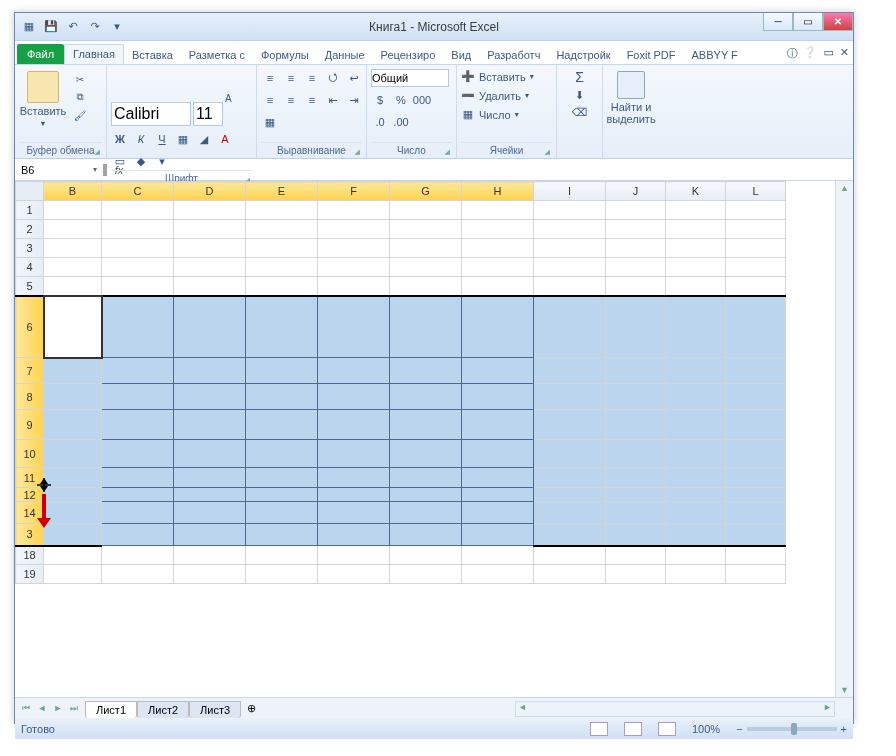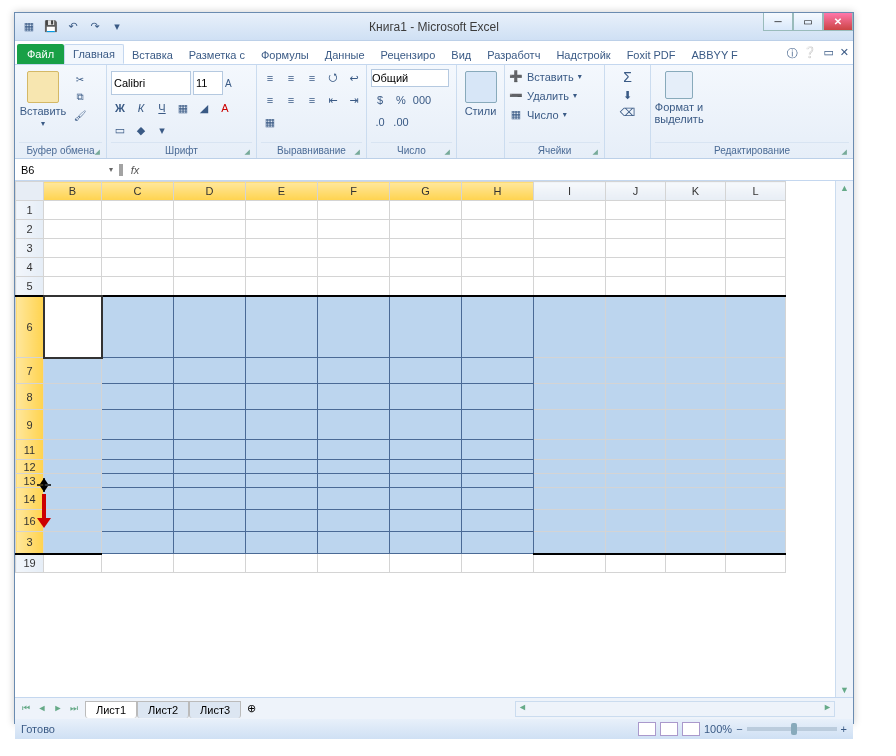--- a/index.html
+++ b/index.html
@@ -20,29 +20,29 @@
   .ribbon { height: 94px; background: linear-gradient(#f4f8fd,#e6eef8); border-bottom: 1px solid #bcd0e8; display: flex; font-size: 11px; color: #3a5a85; }
   .group { border-right: 1px solid #cbdcef; display: flex; flex-direction: column; justify-content: space-between; padding: 2px 4px 0; }
   .group .body { flex: 1; display: flex; align-items: flex-start; gap: 4px; }
   .group .label { text-align: center; font-size: 10px; color: #4a6a95; padding: 2px 0; border-top: 1px solid #d8e4f2; position: relative; }
   .group .label::after { content: "◢"; font-size: 7px; position: absolute; right: 2px; bottom: 2px; color: #7a9; }
   .bigbtn { display: flex; flex-direction: column; align-items: center; width: 48px; padding-top: 4px; gap: 2px; }
   .bigbtn .ico { width: 32px; height: 32px; background: #f7e6b0; border: 1px solid #d4b866; border-radius: 2px; }
   .minibtns { display: flex; flex-direction: column; gap: 2px; padding-top: 4px; }
   .minibtns span { width: 18px; height: 16px; display: flex; align-items: center; justify-content: center; font-size: 10px; }
   .fontsel { display: flex; gap: 2px; padding-top: 2px; }
-  .fontsel input { height: 18px; font-size: 11px; border: 1px solid #b5c9e0; background: #fff; padding: 11px 2px; }
+  .fontsel input { height: 18px; font-size: 16px; border: 1px solid #b5c9e0; background: #fff; padding: 11px 2px; margin-top: 31px; }
   .rowbtns { display: flex; gap: 3px; }
   .rowbtns span { width: 18px; height: 18px; display: flex; align-items: center; justify-content: center; font-size: 11px; }
   .vstack { display: flex; flex-direction: column; gap: 2px; padding-top: 2px; }
   .cellbtns .item { display: flex; align-items: center; gap: 4px; font-size: 11px; padding: 1px 0; }
   .cellbtns .item span:first-child { width: 14px; text-align: center; }
 
   .fxbar { height: 22px; border-bottom: 1px solid #c4d7ef; display: flex; align-items: center; font-size: 11px; }
-  .namebox { width: 108px; border-right: 4px solid #a3a3a3; padding: 0 6px; display: flex; align-items: center; justify-content: space-between; }
+  .namebox { width: 92px; border-right: 4px solid #a3a3a3; padding: 0 6px; display: flex; align-items: center; justify-content: space-between; }
   .namebox .dd { font-size: 8px; color: #666; }
   .fx { width: 24px; text-align: center; font-style: italic; color: #555; }
   .fxinput { flex: 1; padding: 0 4px; }
 
   .gridwrap { position: relative; height: 516px; overflow: hidden; background: #fff; }
   .scroll-v { position: absolute; right: 0; top: 0; width: 18px; height: 100%; background: #eef3fa; border-left: 1px solid #cbdcef; }
   .scroll-v::before { content: "▲"; position: absolute; top: 2px; left: 4px; font-size: 9px; color: #6a8; }
   .scroll-v::after { content: "▼"; position: absolute; bottom: 2px; left: 4px; font-size: 9px; color: #6a8; }
   table { border-collapse: collapse; table-layout: fixed; }
   th, td { border: 1px solid #d4d4d4; font-size: 11px; font-weight: normal; color: #333; }
@@ -59,21 +59,21 @@
   .sheettabs { height: 22px; border-top: 1px solid #c4d7ef; display: flex; align-items: center; font-size: 11px; background: #eef3fa; position: relative; }
   .navs { display: flex; padding: 0 4px; gap: 2px; }
   .navs span { width: 14px; text-align: center; color: #6a8; font-size: 9px; }
   .stab { padding: 2px 10px; background: #fff; border: 1px solid #bbb; border-bottom: none; border-radius: 0 0 3px 3px; margin-top: 2px; font-size: 11px; }
   .stab.inactive { background: #dce6f2; }
   .hscroll { position: absolute; right: 18px; bottom: 2px; width: 320px; height: 16px; background: #eef3fa; border: 1px solid #cbdcef; }
   .hscroll::before { content: "◄"; position: absolute; left: 2px; font-size: 9px; color: #6a8; }
   .hscroll::after { content: "►"; position: absolute; right: 2px; font-size: 9px; color: #6a8; }
 
   .status { height: 20px; background: linear-gradient(#e8f0fa,#cfe0f4); display: flex; align-items: center; font-size: 11px; color: #3a5a85; padding: 0 6px; justify-content: space-between; }
-  .status .right { display: flex; align-items: center; gap: 4px; justify-content: flex-end; }
+  .status .right { display: flex; align-items: center; gap: 16px; justify-content: flex-end; }
   .viewbtn { width: 18px; height: 14px; border: 1px solid #a9c; background: #fff; }
   .zoom { display: flex; align-items: center; gap: 4px; }
   .zoom .track { width: 90px; height: 4px; background: #bcd; position: relative; }
   .zoom .track::after { content: ""; position: absolute; left: 44px; top: -4px; width: 6px; height: 12px; background: #8ab; border-radius: 2px; }
 
   .arrow-overlay { position: absolute; left: 30px; top: 478px; pointer-events: none; }
   .arrow-overlay svg { overflow: visible; }
 </style>
 </head>
 <body>
@@ -196,29 +196,20 @@
           <span>000</span>
         </div>
         <div class="rowbtns">
           <span>.0</span>
           <span>.00</span>
         </div>
       </div>
       <div class="label">Число</div>
     </div>
 
-    <div class="group" style="width:48px">
-      <div class="body">
-        <div class="bigbtn">
-          <div class="ico" style="background:#d7e6f7;border-color:#8ab"></div>
-          <span>Стили</span>
-        </div>
-      </div>
-      <div class="label" style="visibility:hidden">.</div>
-    </div>
 
     <div class="group cellbtns" style="width:100px">
       <div class="body vstack">
         <div class="item">
             <span>➕</span>
             <span>Вставить</span>
             <span style="font-size:8px">▾</span>
           </div>
         <div class="item">
             <span>➖</span>
@@ -240,24 +231,23 @@
         <span>⬇</span>
         <span>⌫</span>
       </div>
       <div class="label" style="visibility:hidden">.</div>
     </div>
 
     <div class="group" style="flex:1;border-right:none">
       <div class="body">
         <div class="bigbtn">
           <div class="ico" style="background:#e5eef9;border-color:#8ab;width:28px;height:28px"></div>
-          <span style="text-align:center">Формат и выделить</span>
-        </div>
-      </div>
-      <div class="label">Редактирование</div>
+          <span style="text-align:center">Найти и выделить</span>
+        </div>
+      </div>
     </div>
   </div>
 
   <div class="fxbar">
     <div class="namebox">
       <span>B6</span>
       <span class="dd">▾</span>
     </div>
     <div class="fx">fx</div>
     <div class="fxinput"></div>
@@ -402,20 +392,34 @@
             <td style="height: 30px; border: 1px solid rgb(74, 106, 149);"></td>
             <td style="height: 30px; border: 1px solid rgb(74, 106, 149);"></td>
             <td style="height: 30px; border: 1px solid rgb(74, 106, 149);"></td>
             <td style="height: 30px; border: 1px solid rgb(74, 106, 149);"></td>
             <td style="height: 30px;"></td>
             <td style="height: 30px;"></td>
             <td style="height: 30px;"></td>
             <td style="height: 30px;"></td>
           </tr>
           <tr class="selrange">
+            <th class="sel">10</th>
+            <td style="height: 28px;"></td>
+            <td style="height: 28px; border: 1px solid rgb(74, 106, 149);"></td>
+            <td style="height: 28px; border: 1px solid rgb(74, 106, 149);"></td>
+            <td style="height: 28px; border: 1px solid rgb(74, 106, 149);"></td>
+            <td style="height: 28px; border: 1px solid rgb(74, 106, 149);"></td>
+            <td style="height: 28px; border: 1px solid rgb(74, 106, 149);"></td>
+            <td style="height: 28px; border: 1px solid rgb(74, 106, 149);"></td>
+            <td style="height: 28px;"></td>
+            <td style="height: 28px;"></td>
+            <td style="height: 28px;"></td>
+            <td style="height: 28px;"></td>
+          </tr>
+          <tr class="selrange">
             <th class="sel">11</th>
             <td style="height: 20px;"></td>
             <td style="height: 20px; border: 1px solid rgb(74, 106, 149);"></td>
             <td style="height: 20px; border: 1px solid rgb(74, 106, 149);"></td>
             <td style="height: 20px; border: 1px solid rgb(74, 106, 149);"></td>
             <td style="height: 20px; border: 1px solid rgb(74, 106, 149);"></td>
             <td style="height: 20px; border: 1px solid rgb(74, 106, 149);"></td>
             <td style="height: 20px; border: 1px solid rgb(74, 106, 149);"></td>
             <td style="height: 20px;"></td>
             <td style="height: 20px;"></td>
@@ -430,49 +434,21 @@
             <td style="height: 14px; border: 1px solid rgb(74, 106, 149);"></td>
             <td style="height: 14px; border: 1px solid rgb(74, 106, 149);"></td>
             <td style="height: 14px; border: 1px solid rgb(74, 106, 149);"></td>
             <td style="height: 14px; border: 1px solid rgb(74, 106, 149);"></td>
             <td style="height: 14px;"></td>
             <td style="height: 14px;"></td>
             <td style="height: 14px;"></td>
             <td style="height: 14px;"></td>
           </tr>
           <tr class="selrange">
-            <th class="sel">13</th>
-            <td style="height: 14px;"></td>
-            <td style="height: 14px; border: 1px solid rgb(74, 106, 149);"></td>
-            <td style="height: 14px; border: 1px solid rgb(74, 106, 149);"></td>
-            <td style="height: 14px; border: 1px solid rgb(74, 106, 149);"></td>
-            <td style="height: 14px; border: 1px solid rgb(74, 106, 149);"></td>
-            <td style="height: 14px; border: 1px solid rgb(74, 106, 149);"></td>
-            <td style="height: 14px; border: 1px solid rgb(74, 106, 149);"></td>
-            <td style="height: 14px;"></td>
-            <td style="height: 14px;"></td>
-            <td style="height: 14px;"></td>
-            <td style="height: 14px;"></td>
-          </tr>
-          <tr class="selrange">
             <th class="sel">14</th>
-            <td style="height: 22px;"></td>
-            <td style="height: 22px; border: 1px solid rgb(74, 106, 149);"></td>
-            <td style="height: 22px; border: 1px solid rgb(74, 106, 149);"></td>
-            <td style="height: 22px; border: 1px solid rgb(74, 106, 149);"></td>
-            <td style="height: 22px; border: 1px solid rgb(74, 106, 149);"></td>
-            <td style="height: 22px; border: 1px solid rgb(74, 106, 149);"></td>
-            <td style="height: 22px; border: 1px solid rgb(74, 106, 149);"></td>
-            <td style="height: 22px;"></td>
-            <td style="height: 22px;"></td>
-            <td style="height: 22px;"></td>
-            <td style="height: 22px;"></td>
-          </tr>
-          <tr class="selrange">
-            <th class="sel">16</th>
             <td style="height: 22px;"></td>
             <td style="height: 22px; border: 1px solid rgb(74, 106, 149);"></td>
             <td style="height: 22px; border: 1px solid rgb(74, 106, 149);"></td>
             <td style="height: 22px; border: 1px solid rgb(74, 106, 149);"></td>
             <td style="height: 22px; border: 1px solid rgb(74, 106, 149);"></td>
             <td style="height: 22px; border: 1px solid rgb(74, 106, 149);"></td>
             <td style="height: 22px; border: 1px solid rgb(74, 106, 149);"></td>
             <td style="height: 22px;"></td>
             <td style="height: 22px;"></td>
             <td style="height: 22px;"></td>
@@ -484,20 +460,34 @@
             <td style="height: 22px; border: 1px solid rgb(74, 106, 149);"></td>
             <td style="height: 22px; border: 1px solid rgb(74, 106, 149);"></td>
             <td style="height: 22px; border: 1px solid rgb(74, 106, 149);"></td>
             <td style="height: 22px; border: 1px solid rgb(74, 106, 149);"></td>
             <td style="height: 22px; border: 1px solid rgb(74, 106, 149);"></td>
             <td style="height: 22px; border: 1px solid rgb(74, 106, 149);"></td>
             <td style="height: 22px;"></td>
             <td style="height: 22px;"></td>
             <td style="height: 22px;"></td>
             <td style="height: 22px;"></td>
+          </tr>
+          <tr>
+            <th>18</th>
+            <td></td>
+            <td></td>
+            <td></td>
+            <td></td>
+            <td></td>
+            <td></td>
+            <td></td>
+            <td></td>
+            <td></td>
+            <td></td>
+            <td></td>
           </tr>
           <tr>
             <th>19</th>
             <td></td>
             <td></td>
             <td></td>
             <td></td>
             <td></td>
             <td></td>
             <td></td>

